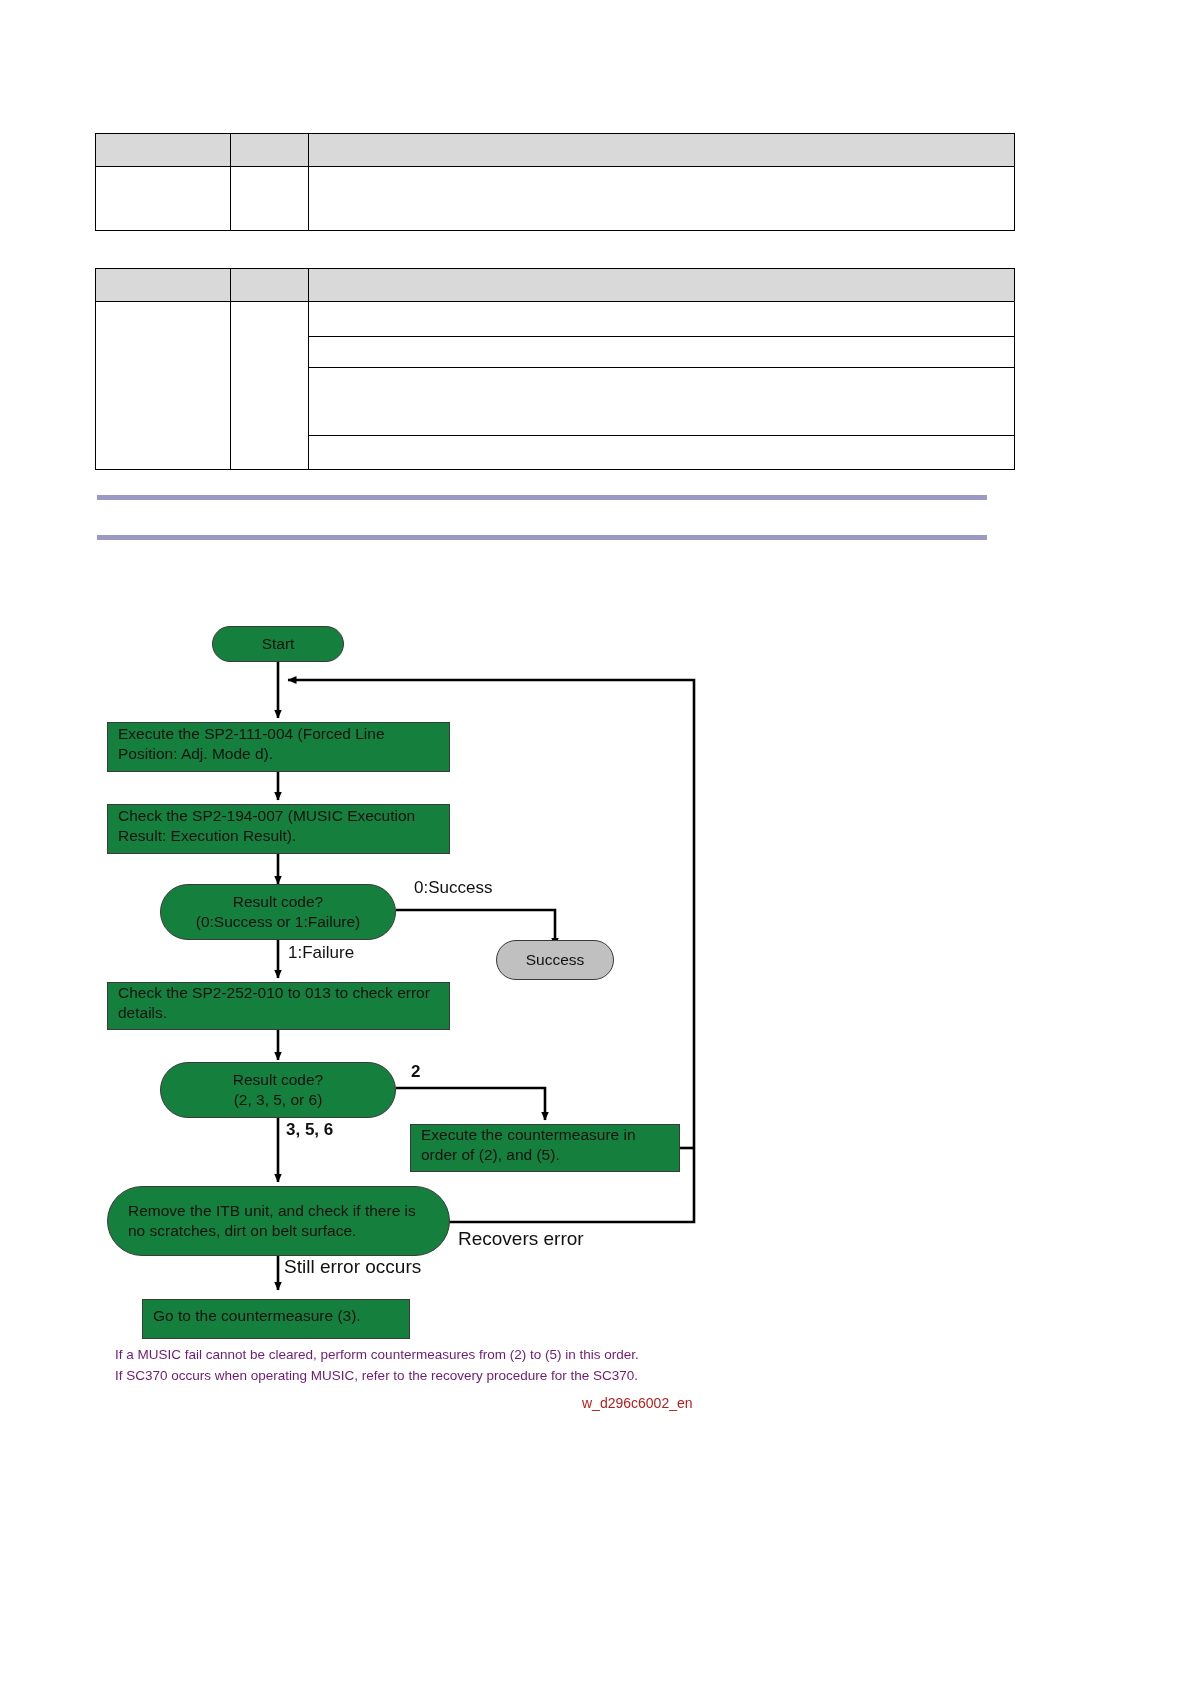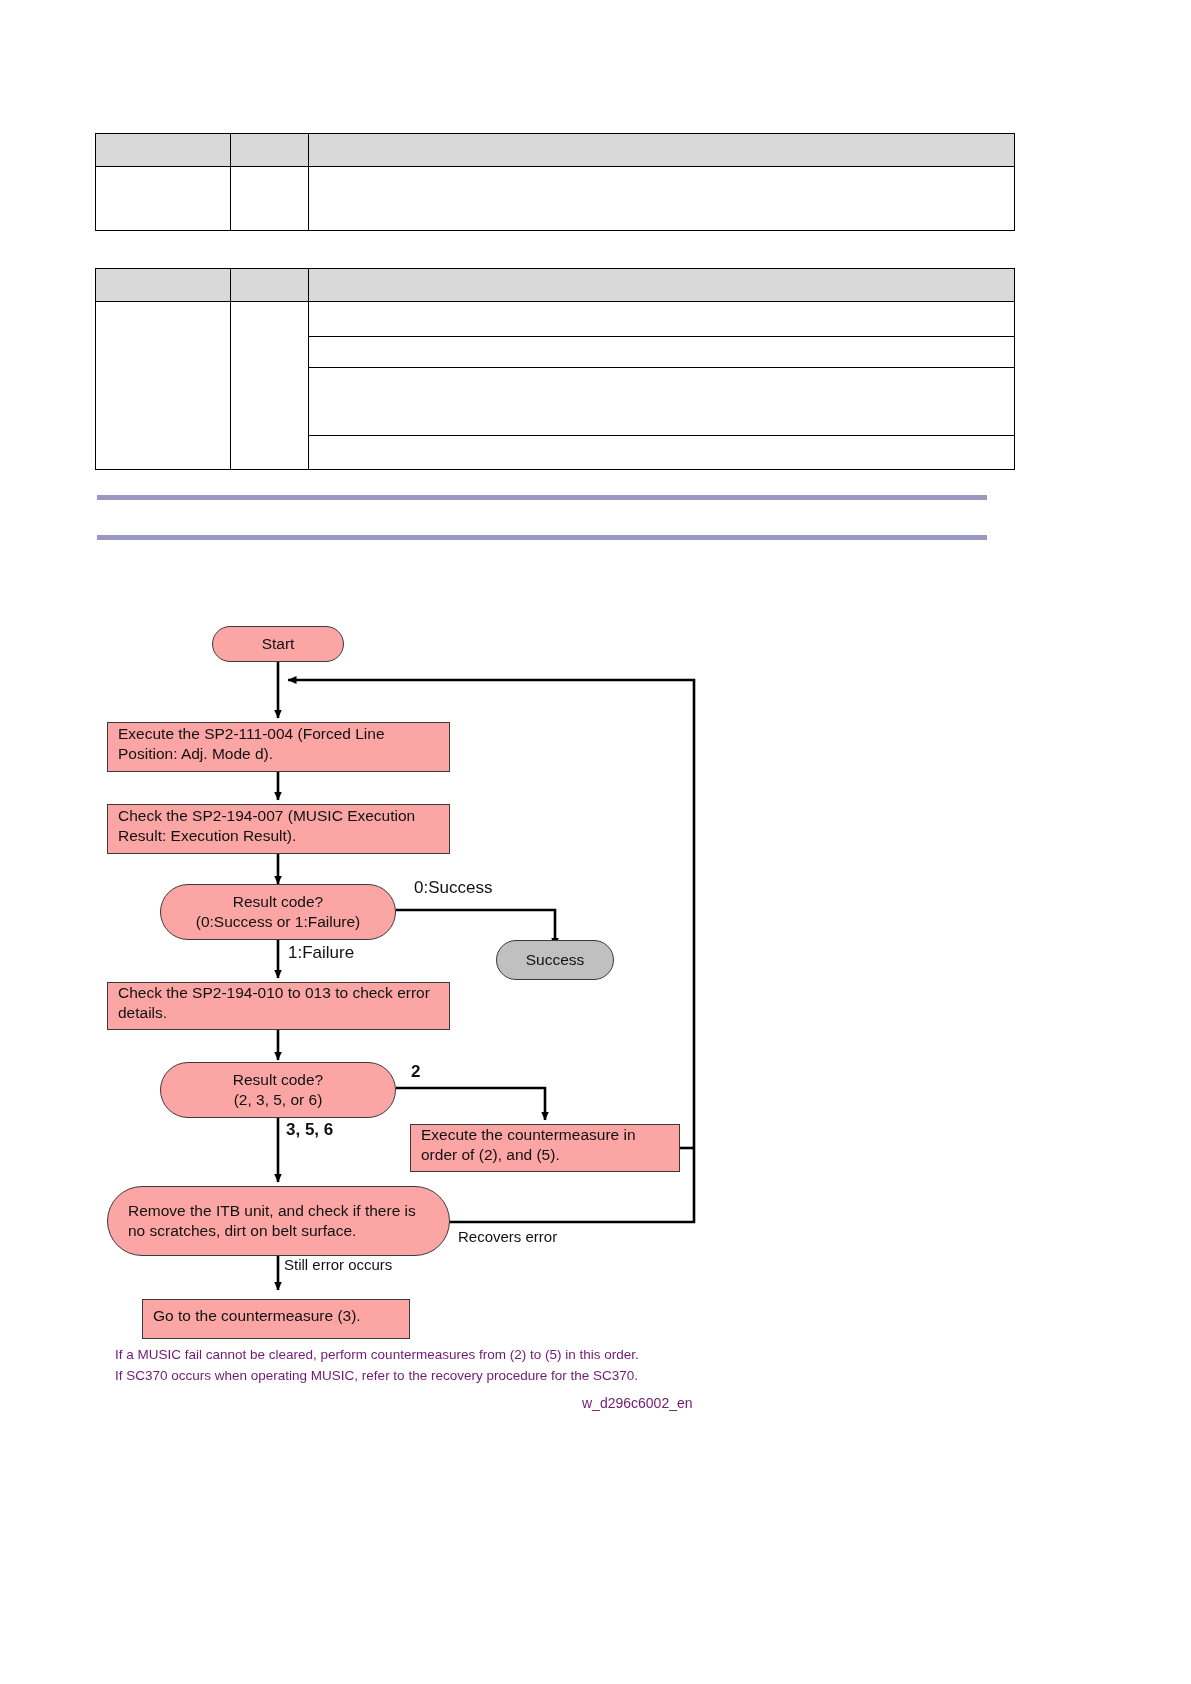--- a/index.html
+++ b/index.html
@@ -63,21 +63,21 @@
   }
 
   .node {
     position: absolute;
     box-sizing: border-box;
     display: flex;
     align-items: center;
     font-size: 15.5px;
     line-height: 1.30;
     color: #111111;
-    background: #fca5a5;
+    background: #15803d;
   }
   .node.rect {
     border: 1.6px solid #3a3a3a;
     padding: 5px 8px 11px 10px;
     text-align: left;
   }
   .node.pill {
     border: 1.6px solid #3a3a3a;
     border-radius: 60px;
     justify-content: center;
@@ -88,40 +88,40 @@
     background: #c0c0c0;
   }
   .node.pill.leftish {
     text-align: left;
     justify-content: flex-start;
     padding-left: 20px;
   }
 
   .edge-label {
     position: absolute;
-    font-size: 15px;
+    font-size: 19px;
     color: #111111;
     white-space: nowrap;
   }
   .edge-label.bold {
     font-weight: bold;
     font-size: 17px;
   }
 
   .footnotes {
     position: absolute;
     font-size: 13.5px;
     line-height: 1.55;
     color: #701a75;
     white-space: pre-line;
   }
   .figure-id {
     position: absolute;
     font-size: 14px;
-    color: #701a75;
+    color: #b91c1c;
   }
 </style>
 </head>
 <body>
 
 <table class="spec-table" id="table-one">
   <colgroup>
       <col style="width:135px">
       <col style="width:78px">
       <col>
@@ -221,21 +221,21 @@
   <div class="node pill" style="left:160px; top:324px; width:236px; height:56px; white-space:pre-line;">
     <span>Result code?
 (0:Success or 1:Failure)</span>
   </div>
 
   <div class="node pill filled" style="left:496px; top:380px; width:118px; height:40px;">
     <span>Success</span>
   </div>
 
   <div class="node rect" style="left:107px; top:422px; width:343px; height:48px;">
-    <span>Check the SP2-194-010 to 013 to check error details.</span>
+    <span>Check the SP2-252-010 to 013 to check error details.</span>
   </div>
 
   <div class="node pill" style="left:160px; top:502px; width:236px; height:56px; white-space:pre-line;">
     <span>Result code?
 (2, 3, 5, or 6)</span>
   </div>
 
   <div class="node rect" style="left:410px; top:564px; width:270px; height:48px;">
     <span>Execute the countermeasure in order of  (2), and (5).</span>
   </div>

